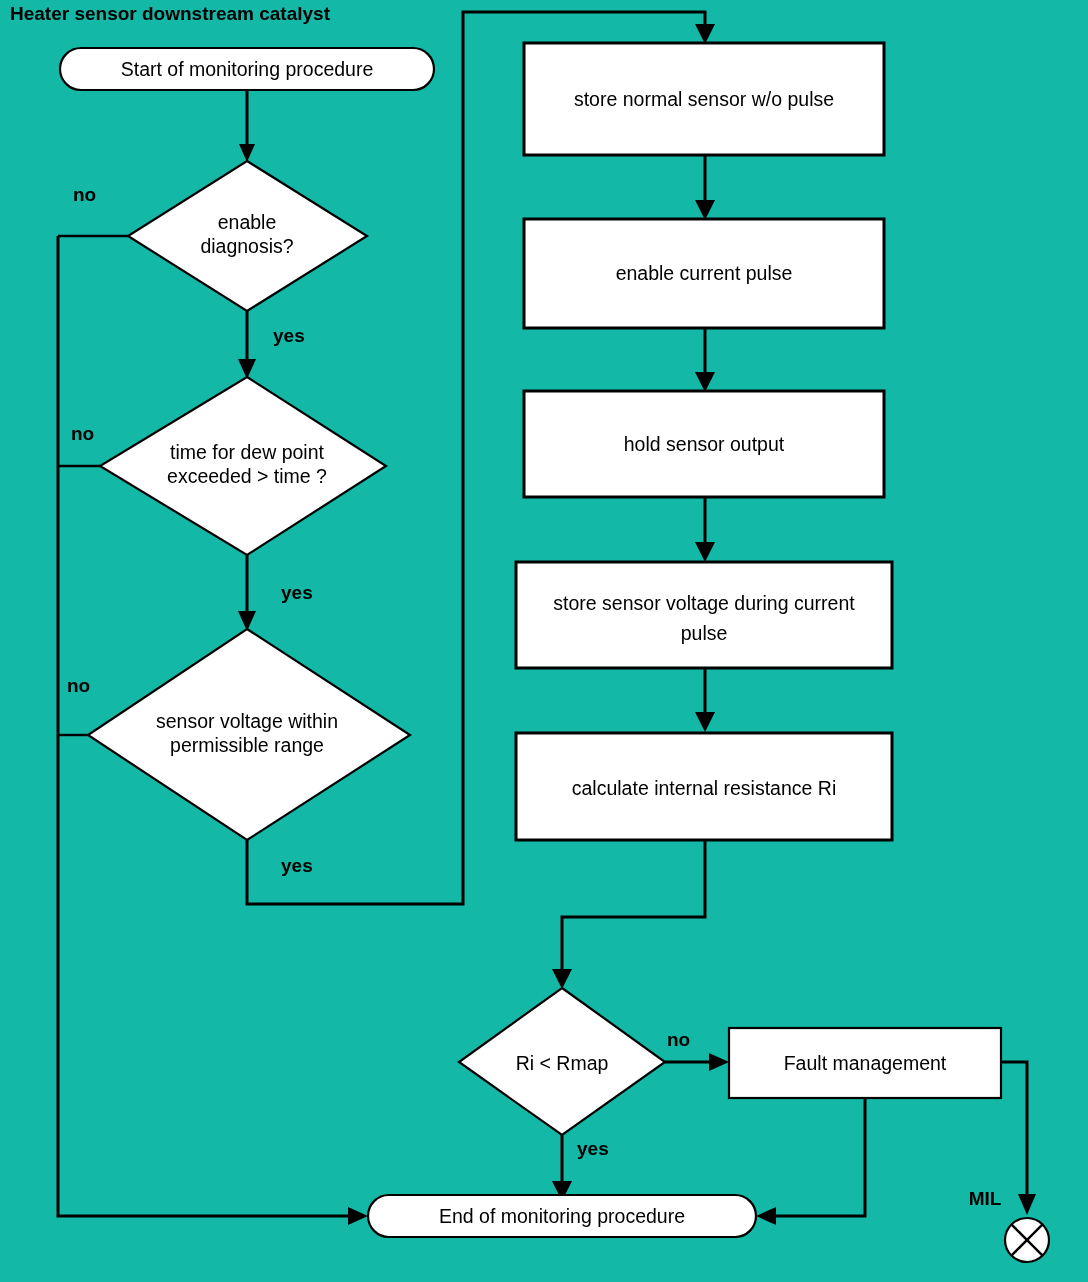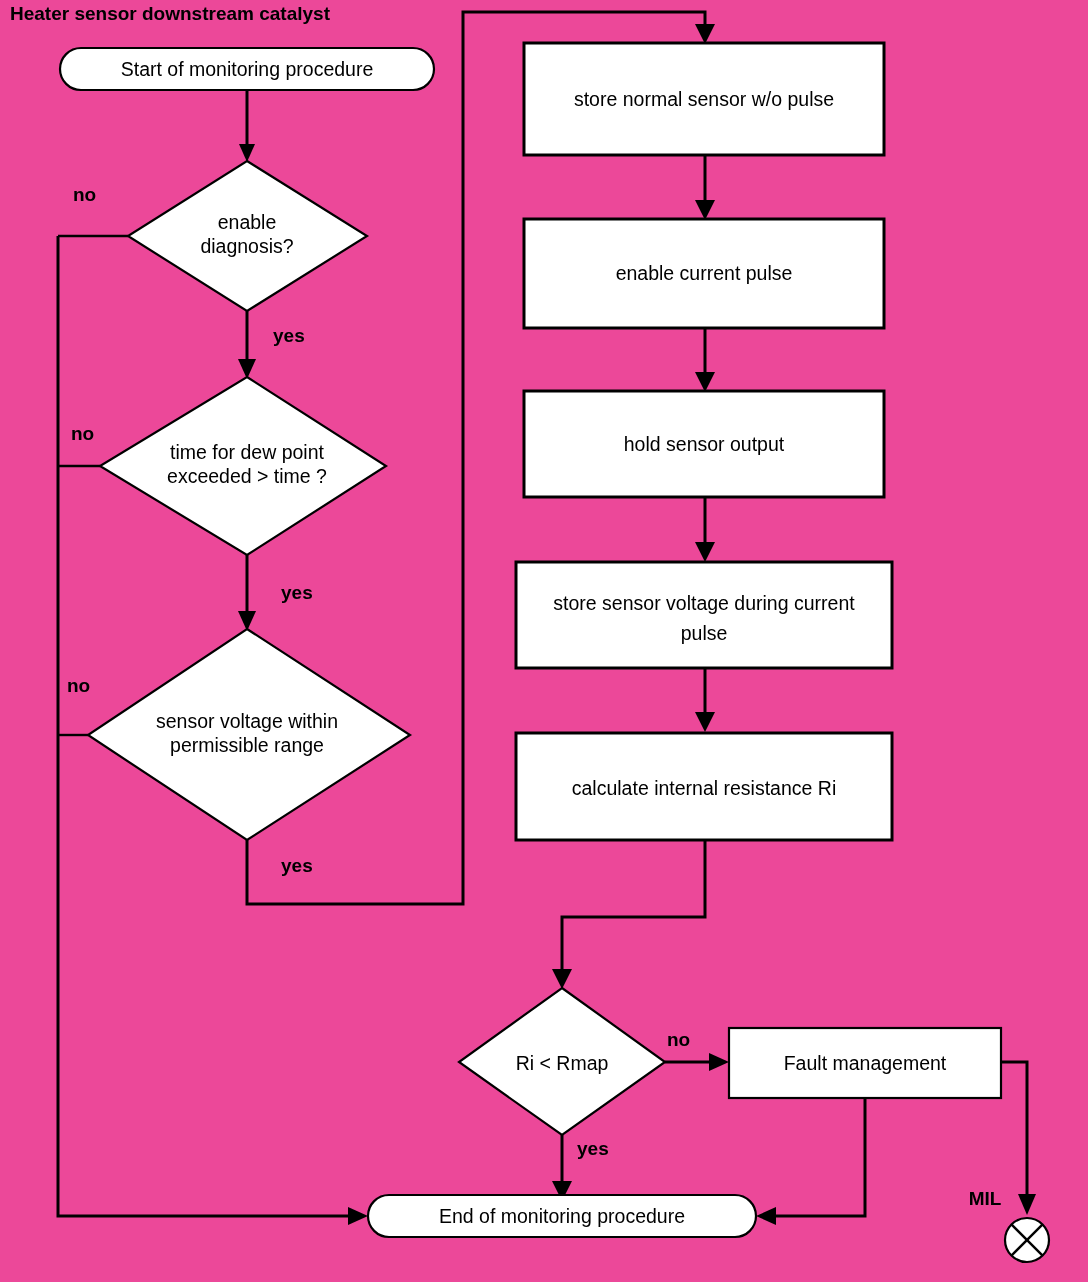--- a/index.html
+++ b/index.html
@@ -4,21 +4,21 @@
 <style>
   html, body {
     margin: 0;
     padding: 0;
     background: #ffffff;
   }
   #page {
     position: relative;
     width: 1088px;
     height: 1282px;
-    background: #ec4899;
+    background: #14b8a6;
     overflow: hidden;
     font-family: "Liberation Sans", sans-serif;
     text-align: center;
   }
   svg#flow {
     display: block;
     width: 1088px;
     height: 1282px;
   }
   .shape {

